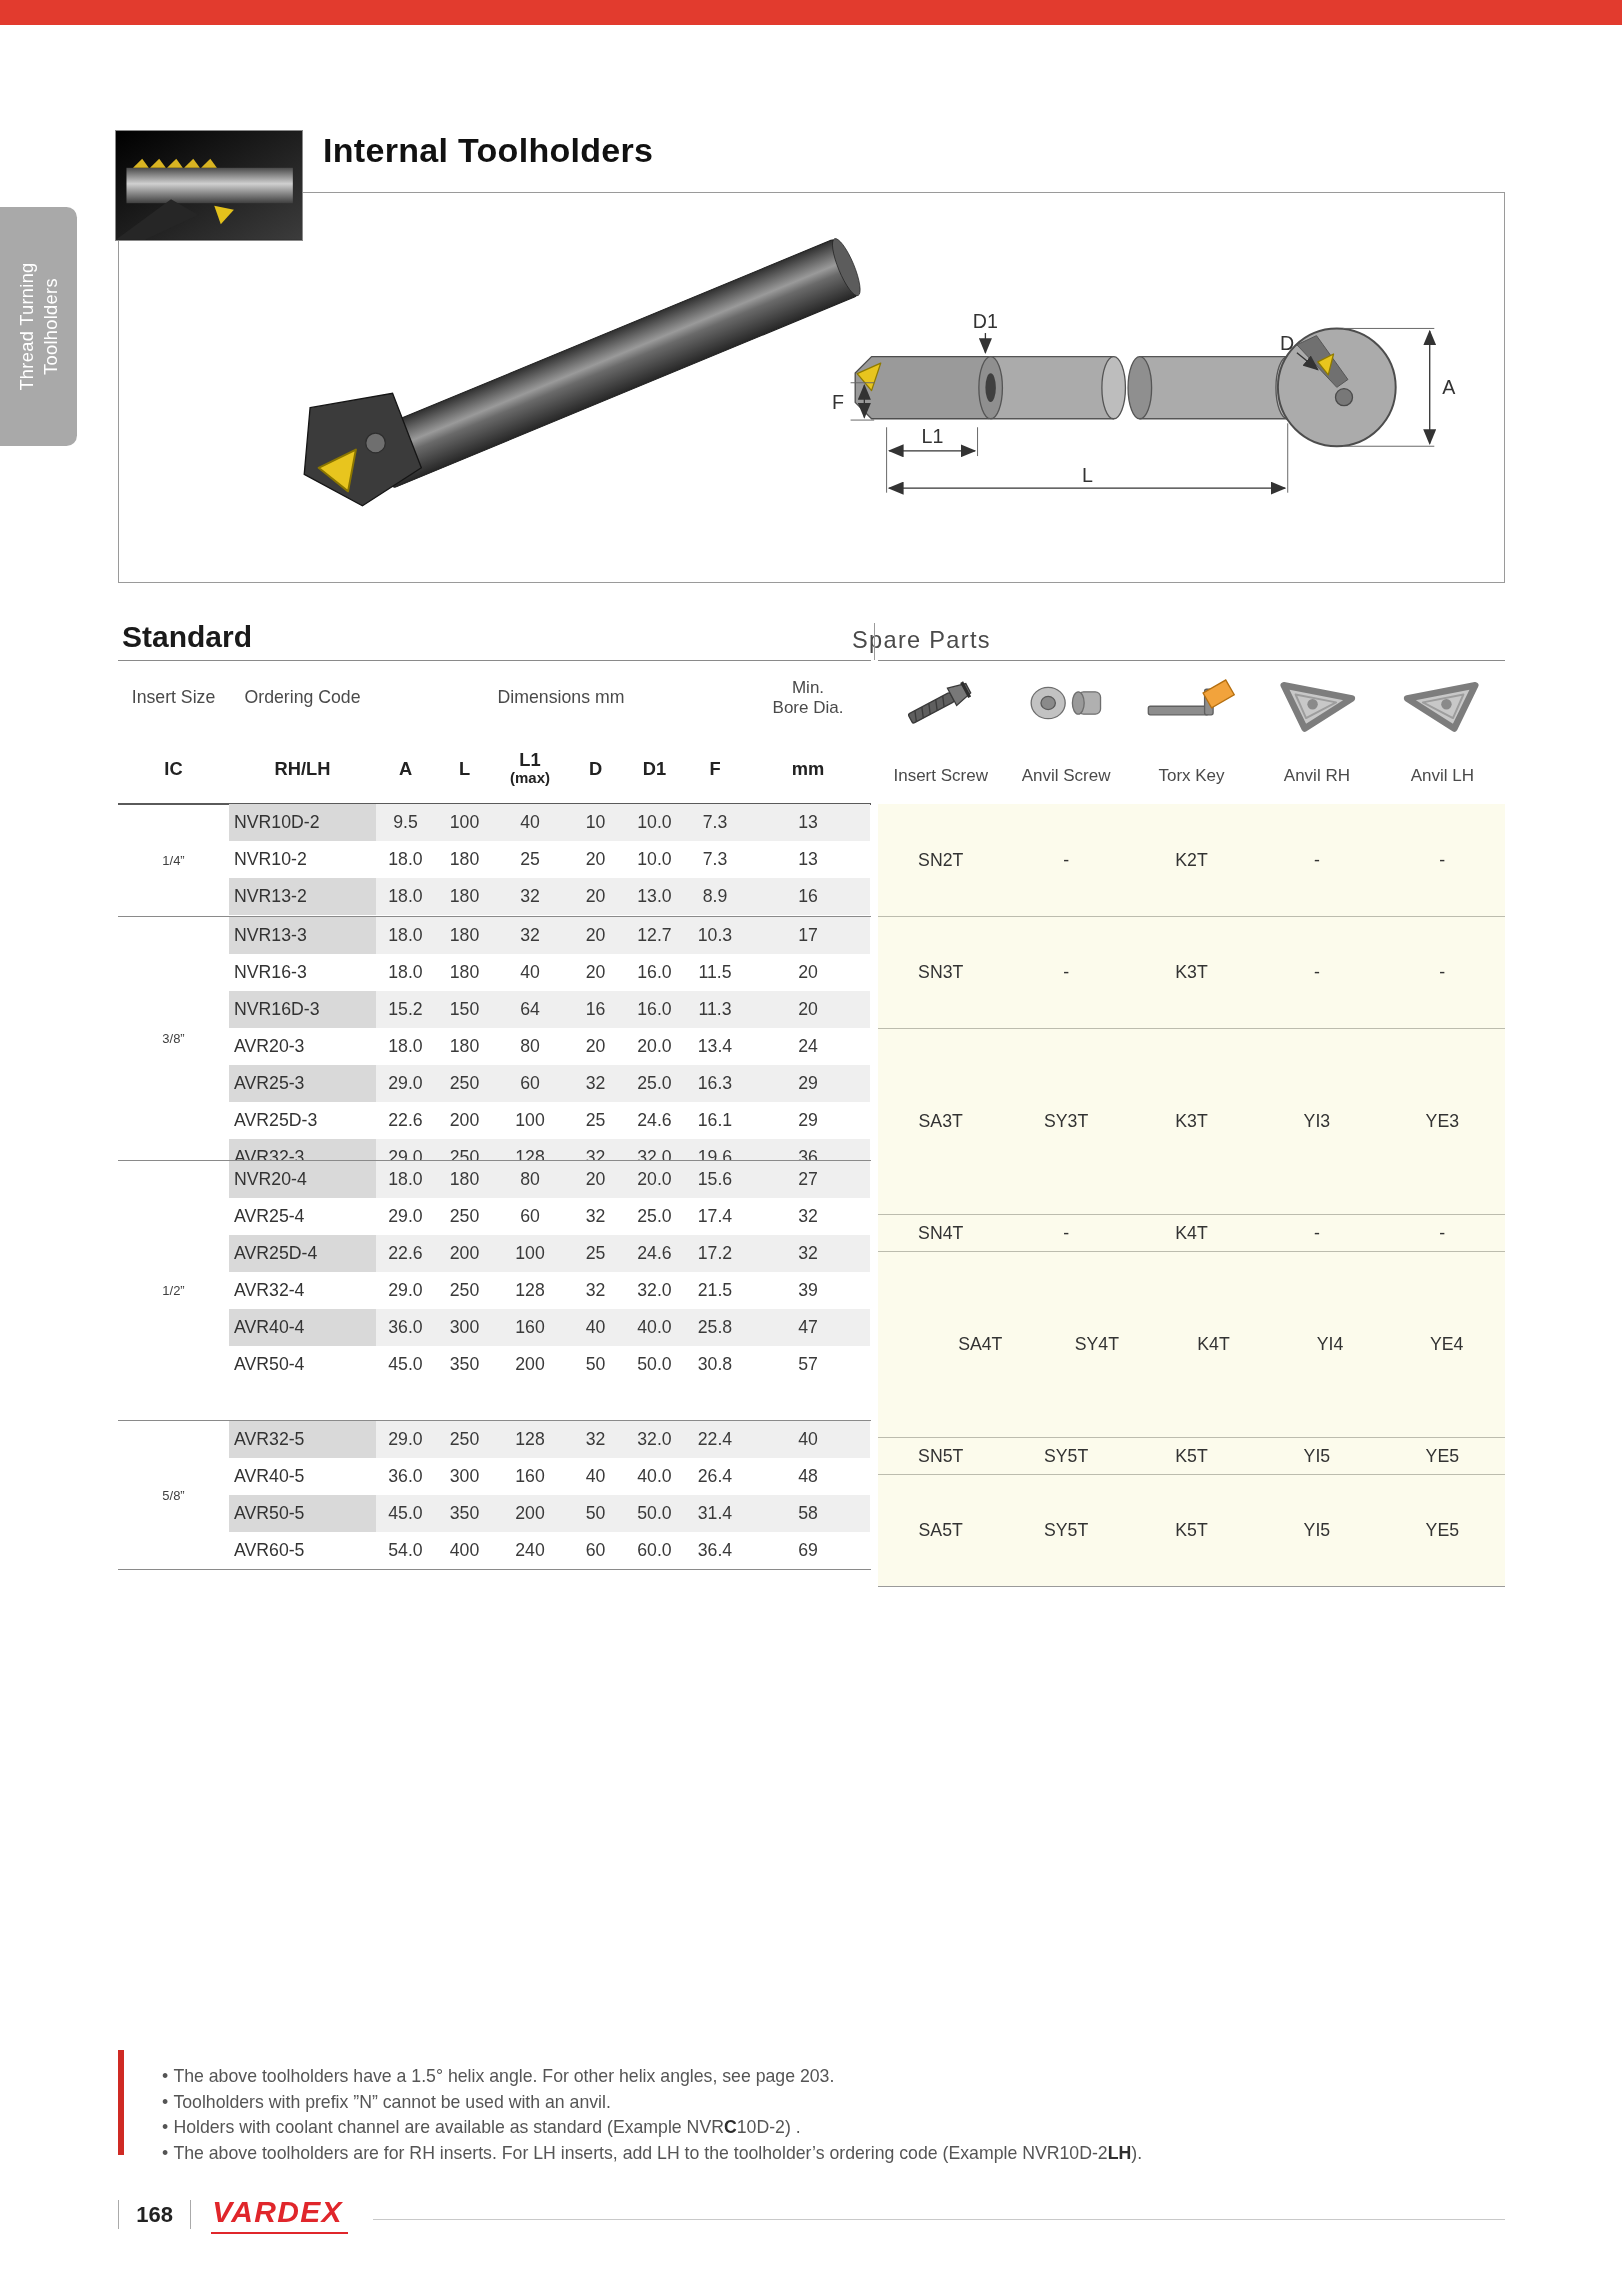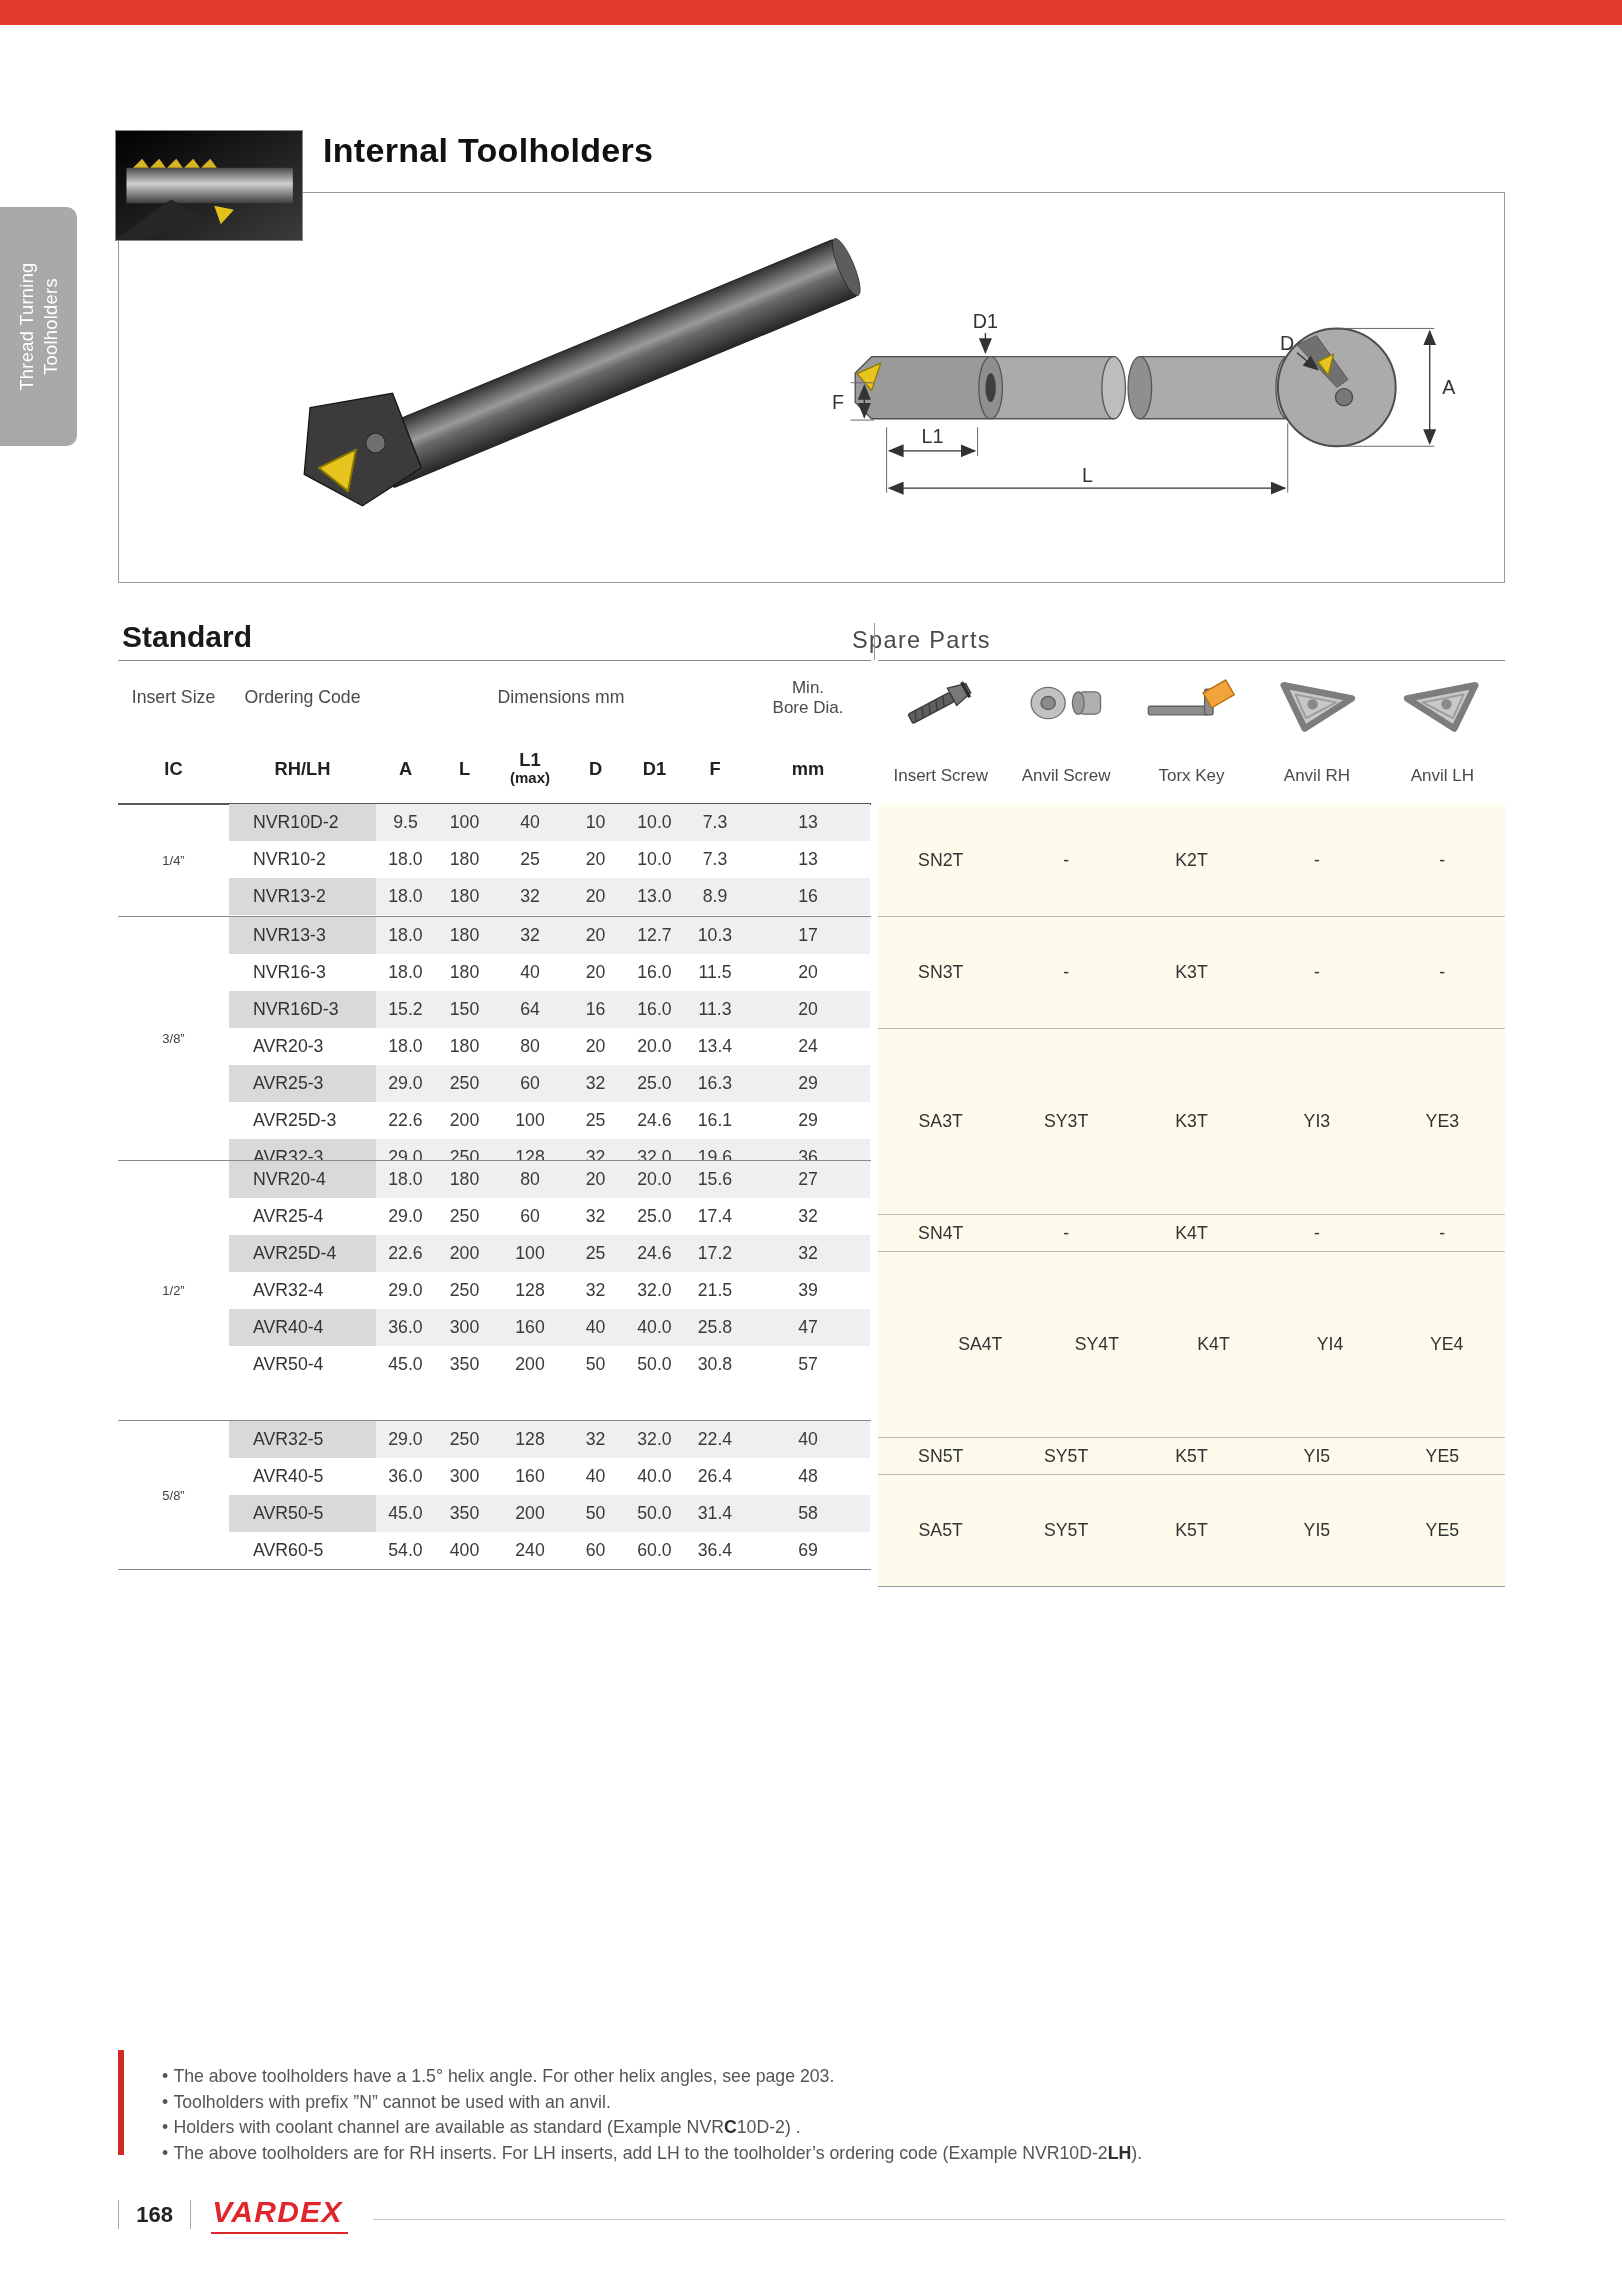--- a/index.html
+++ b/index.html
@@ -50,21 +50,21 @@
   .spicon { height:84px; display:flex; align-items:center; justify-content:center; }
   .splabel { height:61px; display:flex; align-items:center; justify-content:center; font-size:17px; color:#4a4a4a; }
 
   
   .std-body { position:absolute; left:118px; top:804px; width:753px; border-bottom:0.7px solid #8a8a8a; }
   .sgroup { position:relative; overflow:hidden; }
   .sgroup + .sgroup { border-top:0.7px solid #8a8a8a; }
   .size-label { position:absolute; left:0; top:0; width:111px; height:100%; display:flex; align-items:center; justify-content:center; font-size:13px; color:#3f3f3f; }
   .srow { display:grid; grid-template-columns:111px 147px 59px 59px 72px 59px 59px 62px 124px; height:37px; }
   .cell { display:flex; align-items:center; justify-content:center; font-size:17.7px; color:#3a3a3a; }
-  .cell.code { justify-content:flex-start; padding-left:24px; color:#333; }
+  .cell.code { justify-content:flex-start; padding-left:5px; color:#333; }
   .srow.alt .code { background:#d9d9d9; }
   .srow.alt .num  { background:#efefef; }
 
   
   .spare-body { position:absolute; left:878px; top:804px; width:627px; border-bottom:0.7px solid #9a9a9a; }
   .pgroup { display:grid; grid-template-columns:repeat(5,1fr); align-items:center; background:#fcfbec; overflow:hidden; }
   .pgroup + .pgroup { border-top:0.7px solid #bcbcae; }
   .pcell { text-align:center; font-size:17.7px; color:#333; }
 
   

